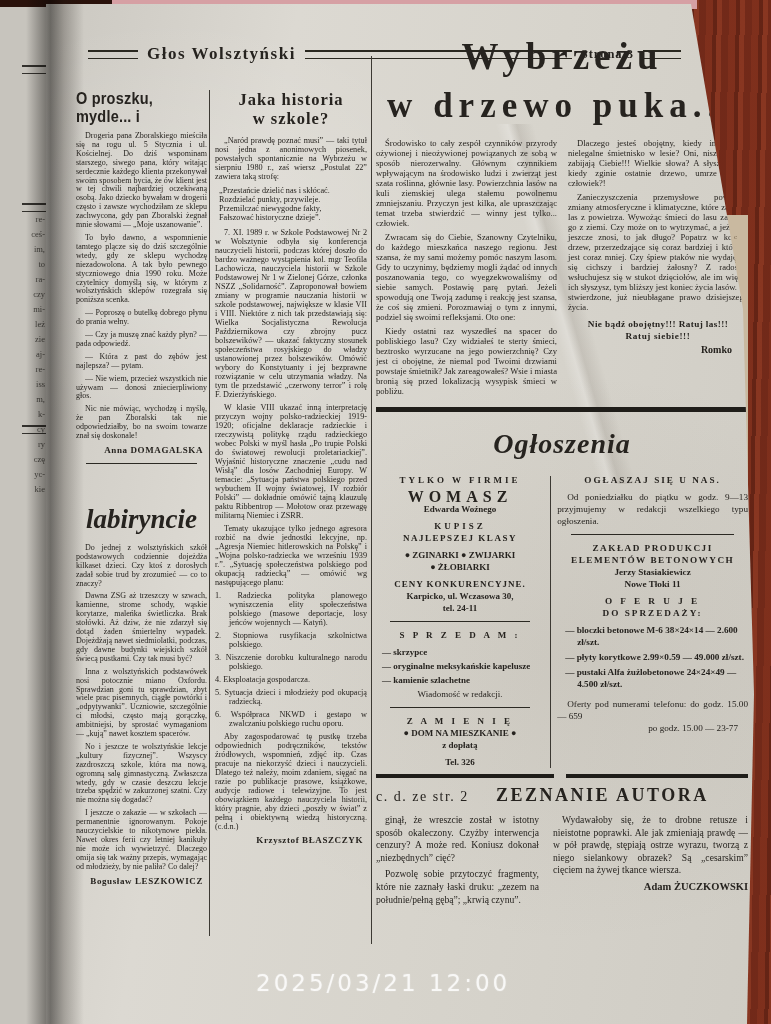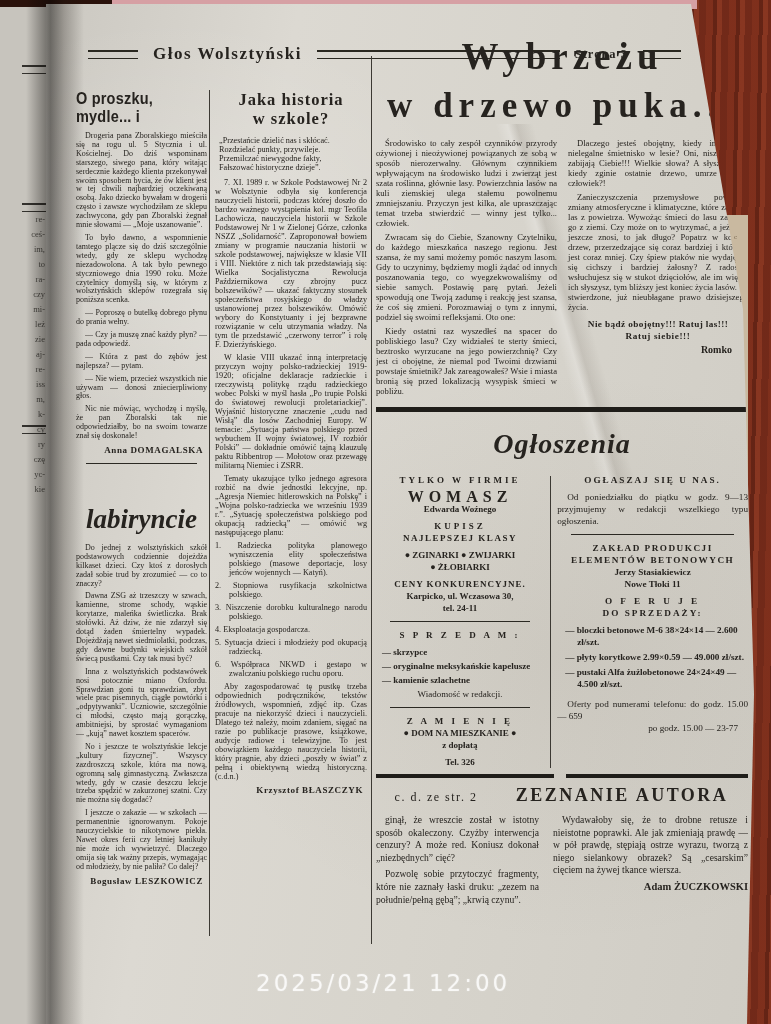--- a/index.html
+++ b/index.html
@@ -27,21 +27,21 @@
   .page{position:absolute;left:46px;top:4px;width:725px;height:1020px;z-index:3;color:#26231f;
     background:
       radial-gradient(420px 300px at 18% 22%,rgba(255,255,255,.20),rgba(0,0,0,0) 70%),
       radial-gradient(500px 380px at 72% 64%,rgba(120,110,95,.10),rgba(0,0,0,0) 75%),
       linear-gradient(100deg,#cbc8c1 0%,#dcd9d2 28%,#d7d4cc 58%,#cfccc4 100%);
     clip-path:polygon(0 0,645px 0,697px 305px,708px 690px,701px 1020px,0 1020px);}
   .crease{position:absolute;left:330px;top:120px;width:370px;height:360px;pointer-events:none;
     background:linear-gradient(74deg,transparent 47%,rgba(255,255,255,.22) 49.5%,rgba(80,70,60,.12) 51.5%,transparent 55%);}
 
   
-  .masthead-row{position:absolute;left:42px;top:38px;right:90px;height:24px;display:flex;align-items:center;gap:15px;}
+  .masthead-row{position:absolute;left:42px;top:38px;right:90px;height:24px;display:flex;align-items:center;gap:9px;}
   .rule2{height:6px;border-top:2.5px solid #29271f;border-bottom:1.5px solid #29271f;}
   .r-stub-l{flex:0 0 50px;}
   .r-mid{flex:1 1 auto;}
   .r-stub-r{flex:0 0 38px;}
   .masthead{font-weight:bold;font-size:17px;letter-spacing:1.5px;white-space:nowrap;}
   .strona{font-weight:bold;font-size:12.5px;letter-spacing:1px;white-space:nowrap;}
 
   
   .vrule{position:absolute;width:1.3px;background:#3c3933;}
   .vr1{left:163px;top:86px;height:846px;}
@@ -89,22 +89,22 @@
   .og-gap{height:5px;}
   .thinrule{border-top:1.2px solid #2b2923;margin:7px 14px;}
   .og-item{text-align:left;padding-left:16px;text-indent:-10px;font-weight:bold;margin-bottom:2px;}
   .og-item2{text-align:left;padding-left:20px;text-indent:-12px;font-weight:bold;margin-bottom:3px;}
   .og-bars{display:flex;gap:12px;margin-top:6px;}
   .og-bars .bseg1{height:4.5px;background:#1f1d19;width:178px;}
   .og-bars .bseg2{height:4.5px;background:#1f1d19;flex:1;}
 
   
   .zez-head{display:flex;align-items:baseline;margin-top:7px;}
-  .cont-note{font-size:12px;letter-spacing:1.5px;width:120px;text-align:center;}
-  .t-zez{flex:1;text-align:center;font-weight:bold;font-size:18px;letter-spacing:2.5px;}
+  .cont-note{font-size:14px;letter-spacing:1.5px;width:120px;}
+  .t-zez{flex:1;font-weight:bold;font-size:18px;letter-spacing:2.5px;}
   .zez-cols{display:flex;gap:14px;margin-top:8px;font-size:9.6px;line-height:12.6px;}
   .zez-l{width:163px;}
   .zez-r{flex:1;}
   .zez-author{text-align:right;font-weight:bold;font-size:10.5px;margin-top:2px;}
 
   
   .watermark{position:absolute;left:256px;top:970px;z-index:10;font-family:"DejaVu Sans",sans-serif;
     font-size:23px;letter-spacing:3px;color:rgba(255,255,255,.78);text-shadow:0 0 2px rgba(255,255,255,.35);}
 </style>
 </head>
@@ -189,20 +189,21 @@
       <p>No i jeszcze te wolsztyńskie lekcje „kultury fizycznej”. Wszyscy zazdroszczą szkole, która ma nową, ogromną salę gimnastyczną. Zwłaszcza wtedy, gdy w czasie deszczu lekcje trzeba spędzić w zakurzonej szatni. Czy nie można się dogadać?</p>
       <p>I jeszcze o zakazie — w szkołach — permanentnie ignorowanym. Pokoje nauczycielskie to nikotynowe piekła. Nawet okres ferii czy letniej kanikuły nie może ich wywietrzyć. Dlaczego omija się tak ważny przepis, wymagając od młodzieży, by nie paliła? Co dalej?</p>
       <div class="author">Bogusław LESZKOWICZ</div>
     </div>
 
     <div class="col2 bodytxt">
       <div class="t-historia">
         <span>Jaka historia</span><br>
         <span>w szkole?</span>
       </div>
+      <p>„Naród prawdę poznać musi” — taki tytuł nosi jedna z anonimowych piosenek, powstałych spontanicznie na Wybrzeżu w sierpniu 1980 r., zaś wiersz „Postulat 22” zawiera taką strofę:</p>
       <div class="verse">„Przestańcie dzielić nas i skłócać.
 Rozdzielać punkty, przywileje.
 Przemilczać niewygodne fakty,
 Fałszować historyczne dzieje”.</div>
       <p>7. XI. 1989 r. w Szkole Podstawowej Nr 2 w Wolsztynie odbyła się konferencja nauczycieli historii, podczas której doszło do bardzo ważnego wystąpienia kol. mgr Teofila Lachowicza, nauczyciela historii w Szkole Podstawowej Nr 1 w Zielonej Górze, członka NSZZ „Solidarność”. Zaproponował bowiem zmiany w programie nauczania historii w szkole podstawowej, największe w klasie VII i VIII. Niektóre z nich tak przedstawiają się: Wielka Socjalistyczna Rewolucja Październikowa czy zbrojny pucz bolszewików? — ukazać faktyczny stosunek społeczeństwa rosyjskiego do władzy ustanowionej przez bolszewików. Omówić wybory do Konstytuanty i jej bezprawne rozwiązanie w celu utrzymania władzy. Na tym tle przedstawić „czerwony terror” i rolę F. Dzierżyńskiego.</p>
       <p>W klasie VIII ukazać inną interpretację przyczyn wojny polsko-radzieckiej 1919-1920; oficjalne deklaracje radzieckie i rzeczywistą politykę rządu radzieckiego wobec Polski w myśl hasła „Po trupie Polski do światowej rewolucji proletariackiej”. Wyjaśnić historyczne znaczenie „cudu nad Wisłą” dla losów Zachodniej Europy. W temacie: „Sytuacja państwa polskiego przed wybuchem II wojny światowej, IV rozbiór Polski” — dokładnie omówić tajną klauzulę paktu Ribbentrop — Mołotow oraz przewagę militarną Niemiec i ZSRR.</p>
       <p>Tematy ukazujące tylko jednego agresora rozbić na dwie jednostki lekcyjne, np. „Agresja Niemiec hitlerowskich na Polskę” i „Wojna polsko-radziecka we wrześniu 1939 r.”. „Sytuację społeczeństwa polskiego pod okupacją radziecką” — omówić wg następującego planu:</p>
       <ol class="h-list">
         <li>1. Radziecka polityka planowego wyniszczenia elity społeczeństwa polskiego (masowe deportacje, losy jeńców wojennych — Katyń).</li>
         <li>2. Stopniowa rusyfikacja szkolnictwa polskiego.</li>

